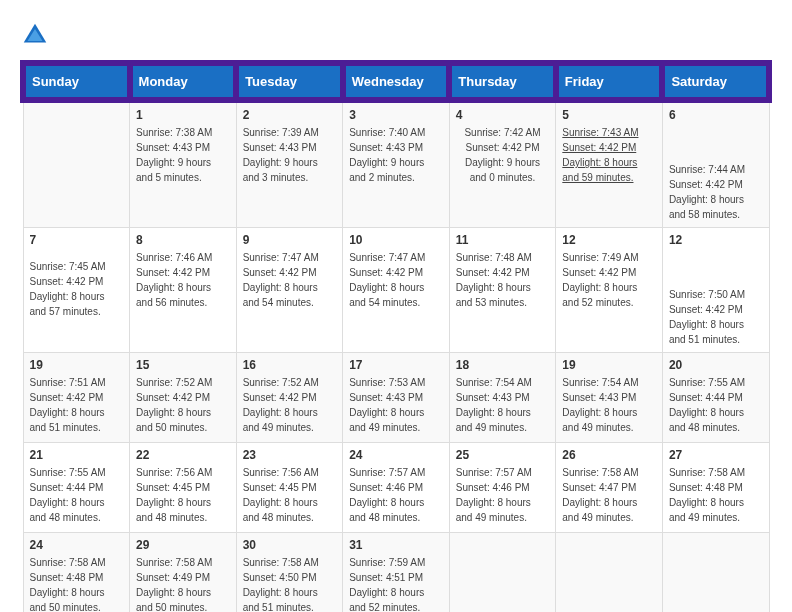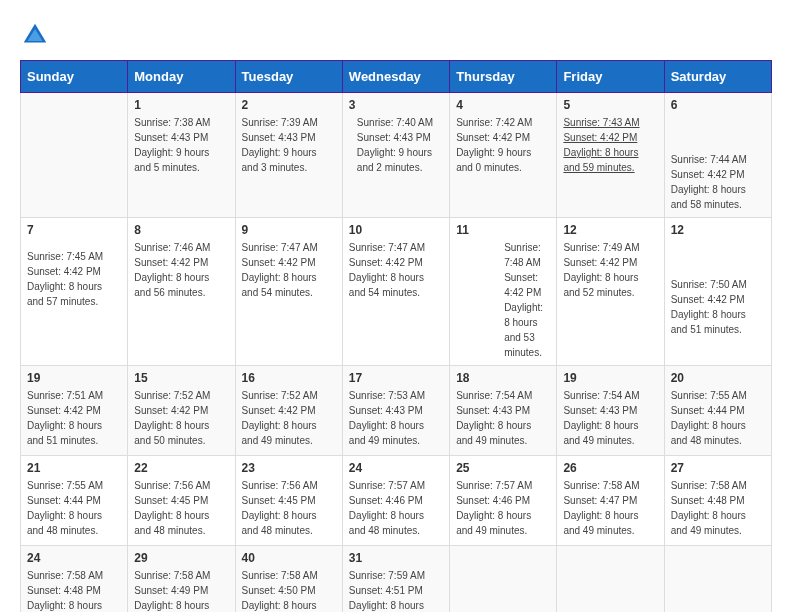--- a/index.html
+++ b/index.html
@@ -59,21 +59,21 @@
     }
     thead tr {
       background-color: #1a6fc4;
       color: white;
     }
     thead th {
       padding: 8px 6px;
       font-size: 13px;
       font-weight: bold;
       text-align: left;
-      border: 1px solid #4c1d95;
+      border: 6px solid #4c1d95;
     }
     tbody tr {
       vertical-align: top;
     }
     tbody td {
       border: 1px solid #ddd;
       padding: 5px 6px;
       font-size: 10.5px;
       color: #333;
       height: 90px;
@@ -141,28 +141,28 @@
         </td>
         <td>
           <span class="day-number">2</span>
           <div class="day-info" style="white-space: pre-line;">Sunrise: 7:39 AM
 Sunset: 4:43 PM
 Daylight: 9 hours
 and 3 minutes.</div>
         </td>
         <td>
           <span class="day-number">3</span>
-          <div class="day-info" style="white-space: pre-line; margin-left: 8px;">Sunrise: 7:40 AM
+          <div class="day-info" style="white-space: pre-line;">Sunrise: 7:40 AM
 Sunset: 4:43 PM
 Daylight: 9 hours
 and 2 minutes.</div>
         </td>
         <td>
           <span class="day-number">4</span>
-          <div class="day-info" style="white-space: pre-line;">Sunrise: 7:42 AM
+          <div class="day-info" style="white-space: pre-line; text-align: center;">Sunrise: 7:42 AM
 Sunset: 4:42 PM
 Daylight: 9 hours
 and 0 minutes.</div>
         </td>
         <td>
           <span class="day-number">5</span>
           <div class="day-info" style="white-space: pre-line; text-decoration: underline;">Sunrise: 7:43 AM
 Sunset: 4:42 PM
 Daylight: 8 hours
 and 59 minutes.</div>
@@ -199,21 +199,21 @@
         </td>
         <td>
           <span class="day-number">10</span>
           <div class="day-info" style="white-space: pre-line;">Sunrise: 7:47 AM
 Sunset: 4:42 PM
 Daylight: 8 hours
 and 54 minutes.</div>
         </td>
         <td>
           <span class="day-number">11</span>
-          <div class="day-info" style="white-space: pre-line; margin-left: 48px;">Sunrise: 7:48 AM
+          <div class="day-info" style="white-space: pre-line;">Sunrise: 7:48 AM
 Sunset: 4:42 PM
 Daylight: 8 hours
 and 53 minutes.</div>
         </td>
         <td>
           <span class="day-number">12</span>
           <div class="day-info" style="white-space: pre-line;">Sunrise: 7:49 AM
 Sunset: 4:42 PM
 Daylight: 8 hours
 and 52 minutes.</div>
@@ -337,21 +337,21 @@
 and 50 minutes.</div>
         </td>
         <td>
           <span class="day-number">29</span>
           <div class="day-info" style="white-space: pre-line;">Sunrise: 7:58 AM
 Sunset: 4:49 PM
 Daylight: 8 hours
 and 50 minutes.</div>
         </td>
         <td>
-          <span class="day-number">40</span>
+          <span class="day-number">30</span>
           <div class="day-info" style="white-space: pre-line;">Sunrise: 7:58 AM
 Sunset: 4:50 PM
 Daylight: 8 hours
 and 51 minutes.</div>
         </td>
         <td>
           <span class="day-number">31</span>
           <div class="day-info" style="white-space: pre-line;">Sunrise: 7:59 AM
 Sunset: 4:51 PM
 Daylight: 8 hours

